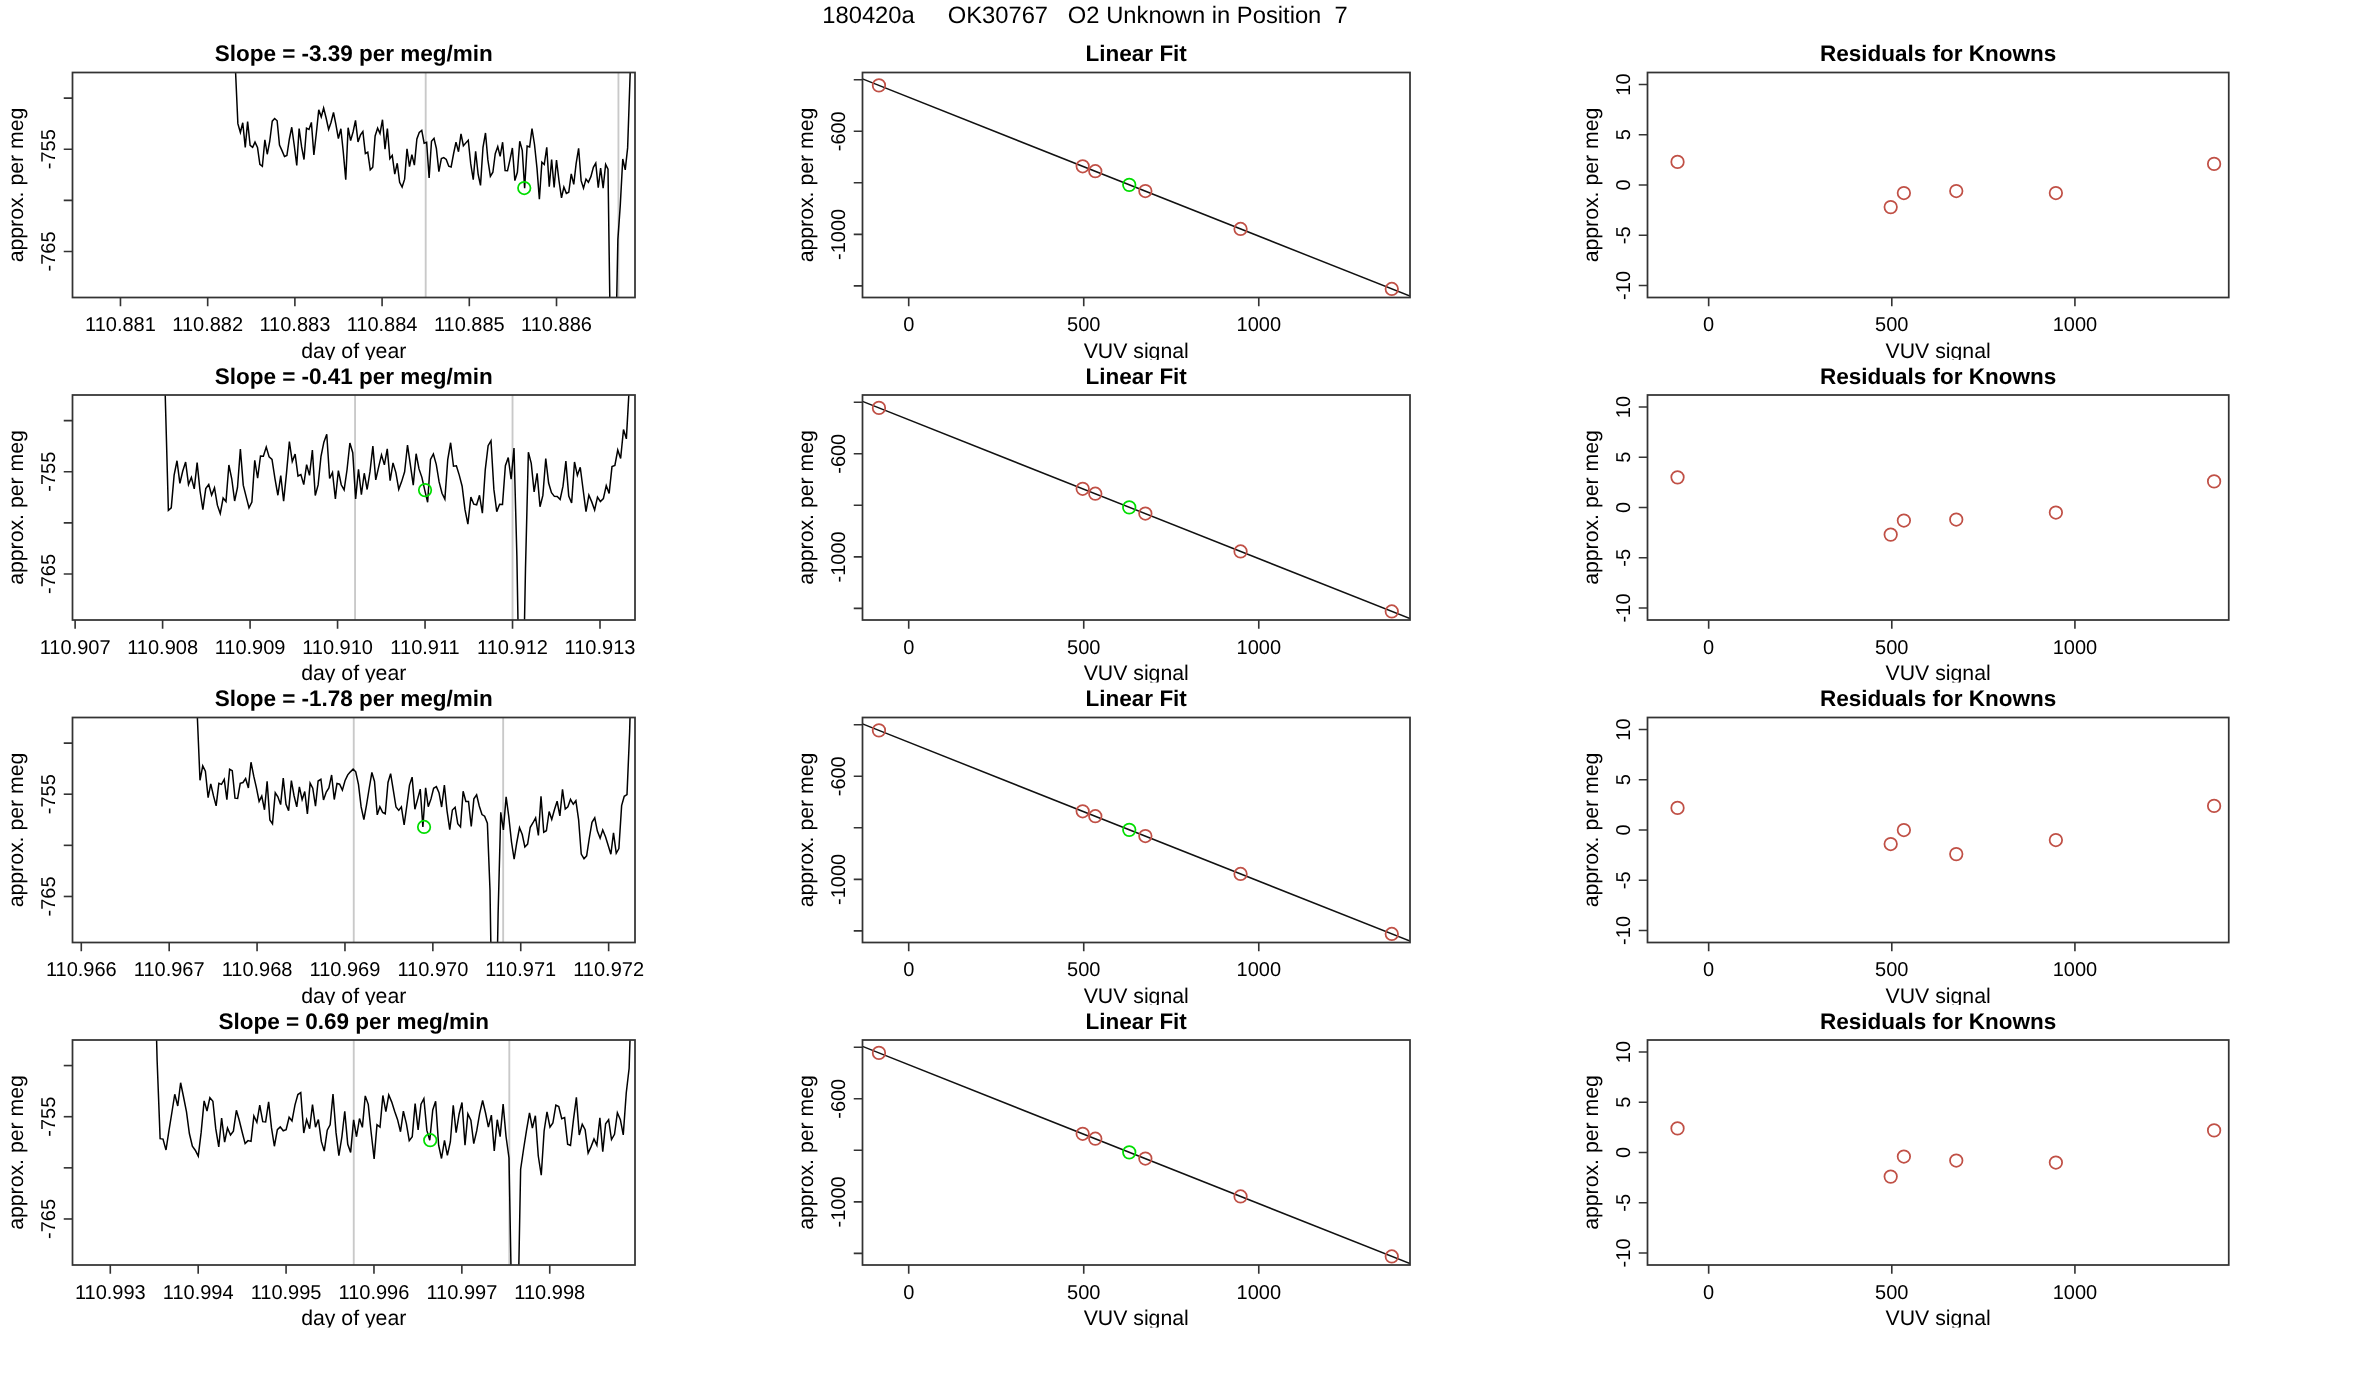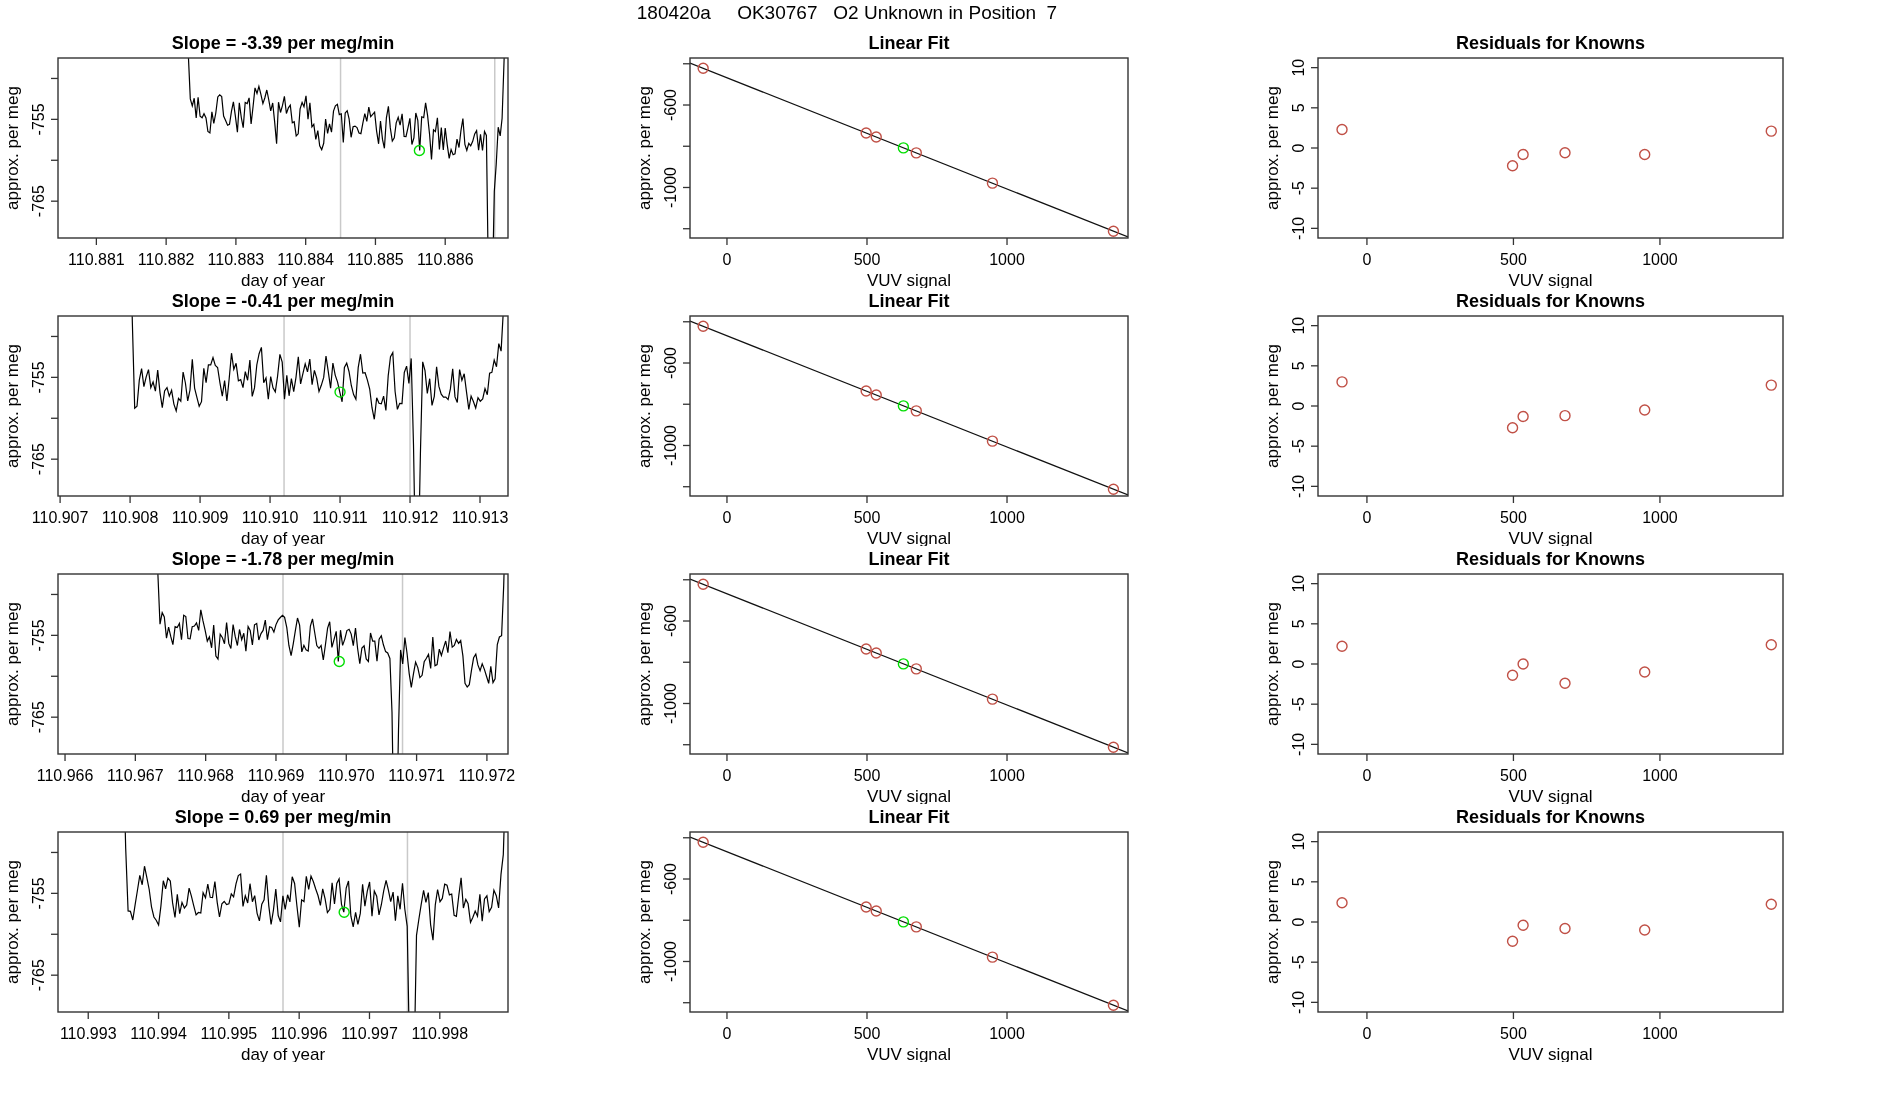--- a/index.html
+++ b/index.html
@@ -1,17 +1,17 @@
 <!DOCTYPE html>
 <html><head>
 <meta charset="utf-8">
 <style>
   html,body{margin:0;padding:0;background:#ffffff;}
   body{width:1900px;height:1100px;position:relative;font-family:"Liberation Sans",sans-serif;overflow:hidden;}
-  #figure-title{position:absolute;top:2px;left:847px;transform:translateX(-50%);
+  #figure-title{position:absolute;top:2px;left:868px;transform:translateX(-50%);
     font-size:19px;color:#000;white-space:pre;}
   .panel{position:absolute;}
   svg{display:block;}
   svg text{font-family:"Liberation Sans",sans-serif;fill:#000;}
 </style>
 </head>
 <body>
 
 <div>
   <div id="figure-title">180420a     OK30767   O2 Unknown in Position  7</div>

